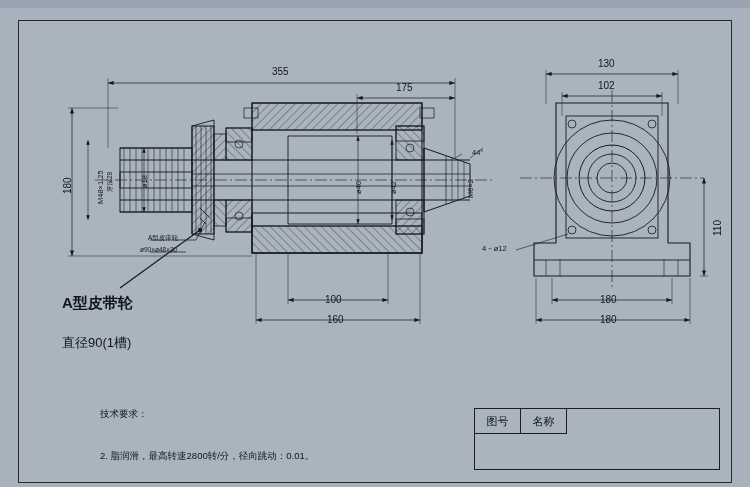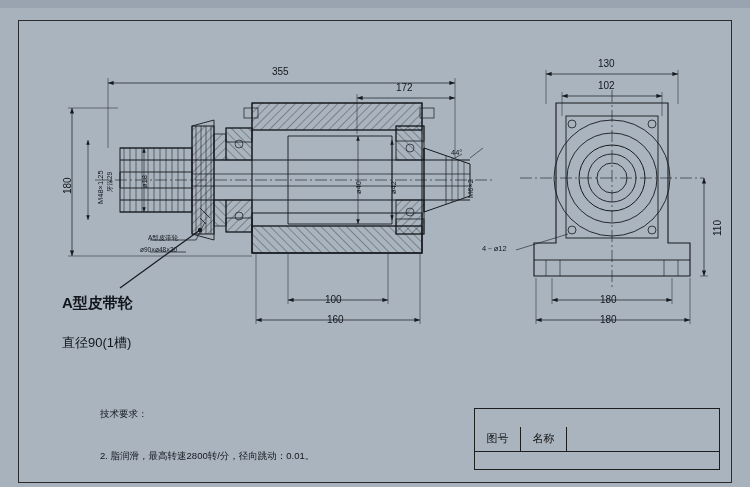--- a/index.html
+++ b/index.html
@@ -30,23 +30,22 @@
   .dimtxt{font-size:10px;}
   .small{font-size:7.5px;}
   .tiny{font-size:6.5px;}
   .note-big{font-size:15px;font-weight:bold;}
   .note-mid{font-size:13px;}
   .tech{font-size:9.5px;}
   .rot90{transform-origin:0 0;transform:rotate(-90deg);}
   .tbl{
     position:absolute;left:474px;top:400px;width:246px;height:62px;
     border:1.2px solid #1d1d1d;box-sizing:border-box;
-    display:flex;flex-direction:column;
+    display:flex;flex-direction:row;
     background:#aab4bf;
-    justify-content:center;
   }
   .tbl-row1{display:flex;height:24px;border-bottom:1.2px solid #1d1d1d;}
   .tbl-row2{display:flex;flex:1;align-items:center;justify-content:center;}
   .cell{
     display:flex;align-items:center;justify-content:center;
     font-size:11px;color:#111;
     border-right:1.2px solid #1d1d1d;
     box-sizing:border-box;
   }
   .c1{width:46px;}
@@ -239,32 +238,32 @@
 
       <line x1="536" y1="312" x2="690" y2="312" stroke-width="0.7" marker-start="url(#arrB)" marker-end="url(#arrF)"></line>
       <line x1="536" y1="270" x2="536" y2="316" stroke-width="0.5"></line>
       <line x1="690" y1="270" x2="690" y2="316" stroke-width="0.5"></line>
 
       <path d="M568,226 L516,242" stroke-width="0.6"></path>
     </g>
   </svg>
 
   <div class="lbl dimtxt" style="left:272px;top:58px;">355</div>
-  <div class="lbl dimtxt" style="left:396px;top:74px;">172</div>
+  <div class="lbl dimtxt" style="left:396px;top:74px;">175</div>
   <div class="lbl dimtxt" style="left:325px;top:286px;text-align:right;">100</div>
   <div class="lbl dimtxt" style="left:327px;top:306px;">160</div>
 
   <div class="lbl dimtxt rot90" style="left:62px;top:186px;">180</div>
   <div class="lbl small rot90" style="left:96px;top:196px;">M48×1.25</div>
   <div class="lbl tiny rot90" style="left:106px;top:184px;">牙深29</div>
   <div class="lbl small rot90" style="left:140px;top:180px;">ø18</div>
   <div class="lbl small rot90" style="left:354px;top:186px;">ø40</div>
   <div class="lbl small rot90" style="left:389px;top:186px;">ø42</div>
   <div class="lbl small rot90" style="left:466px;top:190px;">M6×2</div>
-  <div class="lbl small" style="left:451px;top:140px;">44°</div>
+  <div class="lbl small" style="left:472px;top:140px;">44°</div>
 
   <div class="lbl dimtxt" style="left:598px;top:50px;">130</div>
   <div class="lbl dimtxt" style="left:598px;top:72px;">102</div>
   <div class="lbl dimtxt rot90" style="left:712px;top:228px;">110</div>
   <div class="lbl dimtxt" style="left:600px;top:286px;">180</div>
   <div class="lbl dimtxt" style="left:600px;top:306px;">180</div>
   <div class="lbl small" style="left:482px;top:236px;">4－ø12</div>
 
   <div class="lbl tiny" style="left:148px;top:226px;">A型皮带轮</div>
   <div class="lbl tiny" style="left:140px;top:238px;">ø90×ø48×30</div>

